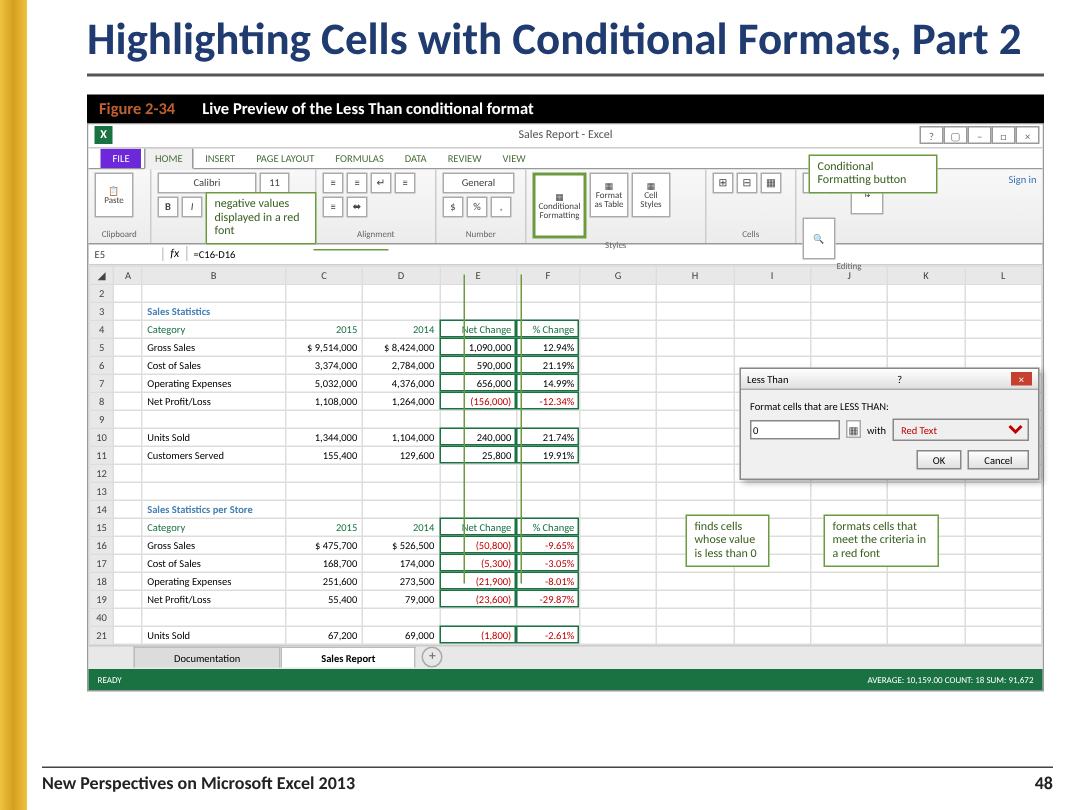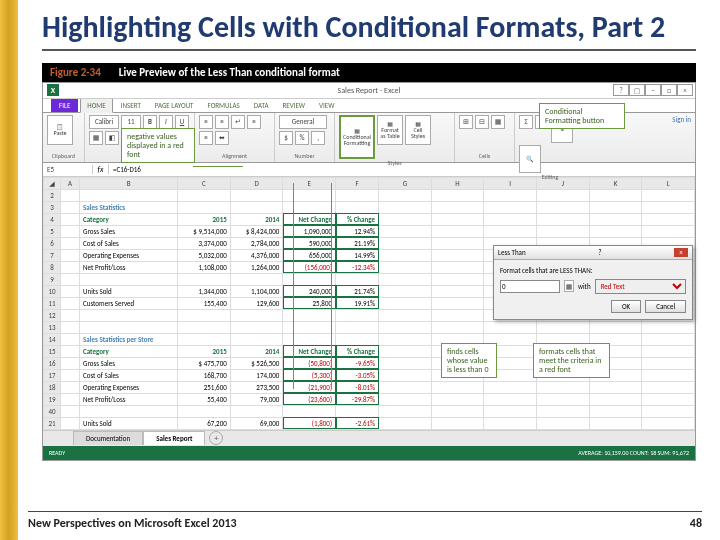--- a/index.html
+++ b/index.html
@@ -1,18 +1,18 @@
 <!DOCTYPE html>
 <html><head>
 <meta charset="utf-8">
 <style>
 *{margin:0;padding:0;box-sizing:border-box;font-family:Calibri,Arial,sans-serif}
 body{width:720px;height:540px;background:#fff;position:relative;overflow:hidden}
 .left-bar{position:absolute;left:0;top:0;width:18px;height:540px;background:linear-gradient(to right,#f0c040 0%,#d4a020 50%,#f0c040 100%)}
-.content{margin-left:18px;padding:10px 24px 0 24px}
+.content{margin-left:34px;padding:10px 24px 0 24px}
 .slide-title{font-size:30px;font-weight:700;color:#1f3b6f;line-height:1.15;border-bottom:2px solid #555;padding-bottom:4px;margin-bottom:12px}
 .figure-bar{background:#000;color:#fff;font-size:11px;font-weight:700;padding:3px 8px;display:flex;gap:18px}
 .figure-bar .fn{color:#c06030}
 .excel{border:1px solid #999;background:#fff;font-size:7px;position:relative}
 .title-row{height:16px;background:#fff;display:flex;align-items:center;border-bottom:1px solid #ccc;position:relative}
 .xl-icon{width:12px;height:12px;background:#1a7243;margin:0 4px;display:flex;align-items:center;justify-content:center;color:#fff;font-size:8px;font-weight:700}
 .wb-name{position:absolute;left:50%;transform:translateX(-50%);font-size:8px;color:#555}
 .win-ctrl{position:absolute;right:2px;display:flex;gap:0}
 .win-ctrl span{width:16px;height:12px;border:1px solid #999;display:flex;align-items:center;justify-content:center;font-size:7px;color:#666}
 .ribbon-tabs{height:14px;display:flex;align-items:flex-end;padding-left:8px;gap:2px;background:#fff;border-bottom:1px solid #999}
@@ -32,39 +32,39 @@
 .fx{width:16px;text-align:center;border-right:1px solid #ccc;font-style:italic;font-size:8px}
 .fval{padding:0 4px;font-size:7px}
 .grid{display:table;width:100%;border-collapse:collapse}
 .grid .r{display:table-row}
 .grid .c{display:table-cell;border:1px solid #ddd;font-size:7px;padding:1px 3px;white-space:nowrap;text-align:right;height:11px}
 .grid .rh{background:#e8e8e8;text-align:center;width:14px;color:#444}
 .grid .ch{background:#e8e8e8;text-align:center;color:#444;width:44px}
 .grid .tl{text-align:left}
 .sel-outline{outline:1.5px solid #1a7243;outline-offset:-1px}
 .section-h{font-size:10px;font-weight:700;color:#4682b4;text-align:left}
-.cat-h{color:#1a7243;font-weight:700;border-bottom:1px solid #1a7243}
+.cat-h{color:#1a7243;font-weight:400;border-bottom:1px solid #1a7243}
 .num-neg{color:#c00000}
 .callout{position:absolute;background:#fff;border:1.5px solid #6b9a3f;padding:3px 5px;font-size:8px;color:#3a6020;line-height:1.15;z-index:10}
 .callout.neg{left:78px;top:45px;width:74px}
 .callout.cf{right:70px;top:20px;width:86px}
 .callout.finds{left:398px;top:260px;width:56px}
 .callout.formats{left:490px;top:260px;width:77px}
 .lt-dialog{position:absolute;right:2px;top:162px;width:200px;background:#f0f0f0;border:1px solid #888;box-shadow:2px 2px 4px rgba(0,0,0,.3);font-size:7px;z-index:8}
 .lt-title{background:linear-gradient(#fff,#e0e0e0);padding:2px 4px;display:flex;justify-content:space-between;border-bottom:1px solid #aaa}
 .lt-title .cls{background:#c5402f;color:#fff;width:14px;text-align:center}
 .lt-body{padding:6px}
 .lt-body .lbl{font-size:7px;margin-bottom:4px}
 .lt-row{display:flex;gap:4px;align-items:center;margin-bottom:6px}
 .lt-row input{width:60px;font-size:7px;padding:1px;border:1px solid #888}
 .lt-row select{flex:1;font-size:7px;padding:1px;border:1px solid #888;color:#c00000}
 .lt-btns{display:flex;justify-content:flex-end;gap:4px}
 .lt-btns button{font-size:7px;padding:1px 10px;border:1px solid #888;background:linear-gradient(#fff,#e0e0e0)}
 .sheet-tabs{height:16px;background:#e8e8e8;border-top:1px solid #ccc;display:flex;align-items:center;padding-left:30px;gap:0}
-.sheet-tabs .st{padding:2px 12px;font-size:7px;border:1px solid #bbb;border-bottom:none;background:#dcdcdc}
+.sheet-tabs .st{padding:2px 26px;font-size:7px;border:1px solid #bbb;border-bottom:none;background:#dcdcdc}
 .sheet-tabs .st.active{background:#fff;font-weight:700}
 .sheet-tabs .plus{margin-left:4px;width:14px;height:14px;border:1px solid #aaa;text-align:center;font-size:9px;color:#666;border-radius:50%}
 .status{height:14px;background:#1a7243;color:#fff;font-size:6px;display:flex;align-items:center;justify-content:space-between;padding:0 6px}
 .footer-line{position:absolute;bottom:28px;left:28px;right:18px;border-top:1.5px solid #444}
 .footer{position:absolute;bottom:10px;left:28px;right:18px;display:flex;justify-content:space-between;font-size:12px;font-weight:700;color:#222}
 .gline{position:absolute;border-top:1.5px solid #6b9a3f;z-index:7}
 .gvline{position:absolute;border-left:1.5px solid #6b9a3f;z-index:7}
 </style>
 </head>
 <body>
@@ -116,21 +116,21 @@
     <div class="ribbon-body">
       <span class="signin">Sign in</span>
       <div class="rgroup" style="width:42px">
         <div class="gicons">
             <div class="big-icon">📋<br>Paste</div>
           </div>
         <div class="glabel">Clipboard</div>
       </div>
       <div class="rgroup" style="width:110px">
         <div class="gicons">
-          <span class="mini-icon" style="width:30px">Calibri</span>
+          <span class="mini-icon" style="width:66px">Calibri</span>
           <span class="mini-icon" style="width:20px">11</span>
           <span class="mini-icon">
               <b>B</b>
             </span>
           <span class="mini-icon">
               <i>I</i>
             </span>
           <span class="mini-icon">
               <u>U</u>
             </span>

